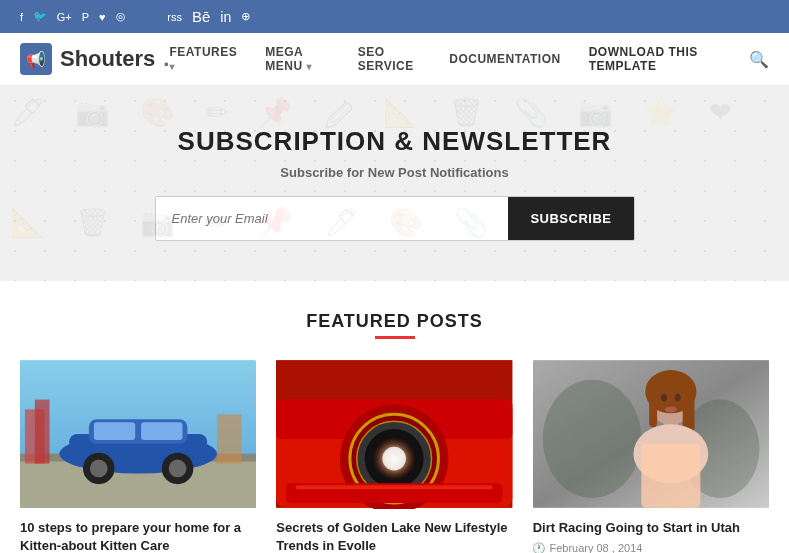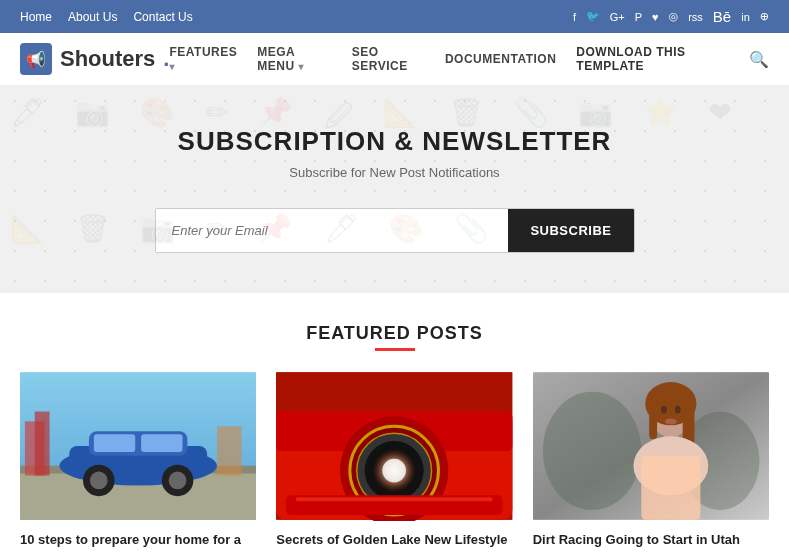--- a/index.html
+++ b/index.html
@@ -28,21 +28,21 @@
     }
     .logo { display: flex; align-items: center; gap: 8px; font-size: 22px; font-weight: bold; color: #333; }
     .logo-icon {
       width: 32px; height: 32px;
       background: #4a6da7;
       border-radius: 4px;
       display: flex; align-items: center; justify-content: center;
       color: #fff; font-size: 16px;
     }
     .logo-dot { color: #4a6da7; }
-    .main-nav { display: flex; align-items: center; gap: 20px; }
+    .main-nav { display: flex; align-items: center; gap: 28px; }
     .main-nav a { text-decoration: none; color: #444; font-size: 12px; font-weight: 600; text-transform: uppercase; letter-spacing: 0.5px; }
     .main-nav a.highlight { color: #333; font-weight: 700; }
     .nav-arrow { font-size: 10px; color: #888; }
     .search-icon-btn { cursor: pointer; color: #555; font-size: 16px; }
 
     
     .subscription-section {
       background: #f0f0f0;
       background-image: radial-gradient(circle, #ddd 1px, transparent 1px);
       background-size: 30px 30px;
@@ -53,21 +53,21 @@
     }
     .sub-bg-icons {
       position: absolute; top: 0; left: 0; right: 0; bottom: 0;
       opacity: 0.08;
       display: flex; flex-wrap: wrap; gap: 30px;
       padding: 10px;
       pointer-events: none;
     }
     .sub-bg-icons span { font-size: 28px; color: #555; }
     .subscription-section h2 { font-size: 26px; font-weight: 800; color: #222; margin-bottom: 8px; letter-spacing: 1px; }
-    .subscription-section p { font-size: 13px; color: #666; margin-bottom: 28px; }
+    .subscription-section p { font-size: 13px; color: #666; margin-bottom: 16px; font-weight: bold; }
     .email-form {
       display: flex;
       max-width: 480px;
       margin: 0 auto;
       border: 1px solid #ccc;
       background: #fff;
       border-radius: 2px;
       overflow: hidden;
     }
     .email-form input {
@@ -110,35 +110,30 @@
       width: 100%; height: 150px; overflow: hidden; margin-bottom: 10px; border-radius: 2px;
     }
     .img-placeholder {
       width: 100%; height: 150px; border-radius: 2px;
     }
   </style>
 </head>
 <body>
 
 <div class="top-bar">
-  <nav class="top-nav">
-    <a href="#">Home</a>
-    <a href="#">About Us</a>
-    <a href="#">Contact Us</a>
-  </nav>
   <div class="top-social">
     <span style="font-size:11px;color:#fff;">f</span>
     <span style="font-size:11px;color:#fff;">🐦</span>
     <span style="font-size:11px;color:#fff;">G+</span>
     <span style="font-size:11px;color:#fff;">P</span>
     <span style="font-size:11px;color:#fff;">♥</span>
     <span style="font-size:11px;color:#fff;">◎</span>
-    <span style="font-size:11px;color:#fff;">rss</span>
+    <span style="font-size:11px;color:#fff;margin-left:32px;">rss</span>
     <span style="font-size:15px;color:#fff;">Bē</span>
-    <span style="font-size:11px;color:#fff;">in</span>
+    <span style="font-size:14px;color:#fff;">in</span>
     <span style="font-size:11px;color:#fff;">⊕</span>
   </div>
 </div>
 
 <header class="main-header">
   <div class="logo">
     <div class="logo-icon">📢</div>
     <span>Shouters</span>
       <span class="logo-dot">.</span>
   </div>

